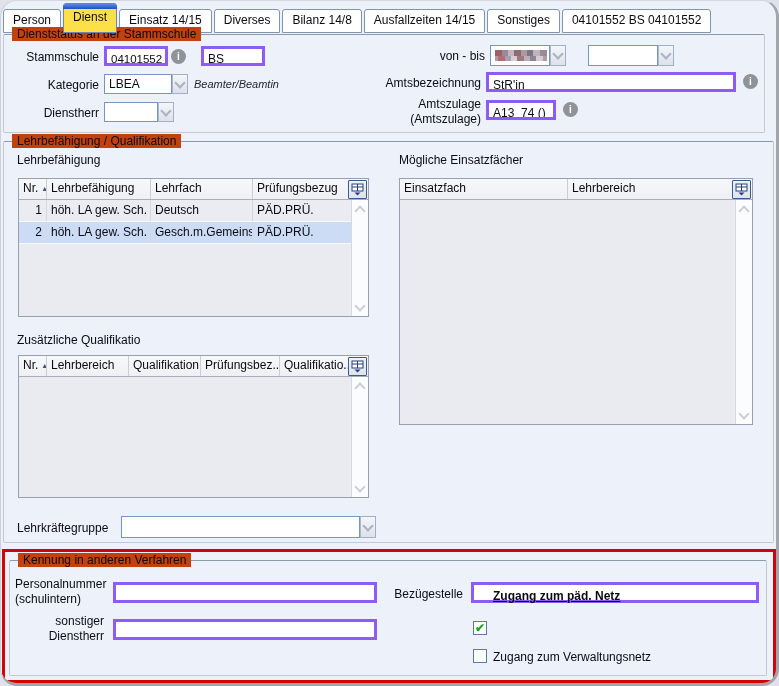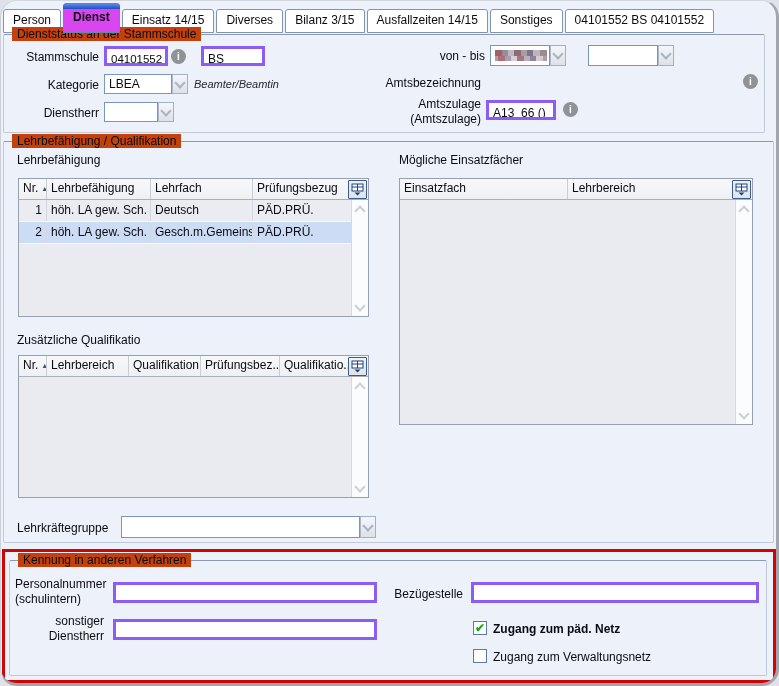--- a/index.html
+++ b/index.html
@@ -11,22 +11,22 @@
     border-right:3px solid #a2a5ab;border-bottom:3px solid #a2a5ab;
     font-size:12px;color:#0b0b12;border-radius:17px;
   }
   
   .tabbar{position:absolute;top:2px;left:2px;display:flex;align-items:flex-end;gap:2px;}
   .tab{
     background:#ffffff;border:1px solid #8094b4;border-radius:3px 3px 0 0;
     padding:0 9px;height:22px;line-height:21px;white-space:nowrap;cursor:default;
   }
   .tab.active{
-    height:26px;line-height:23px;font-weight:bold;position:relative;padding-top:2px;
-    border-color:#6d84ac;z-index:2;background:#d946ef;
+    height:26px;line-height:23px;font-weight:normal;position:relative;padding-top:2px;
+    border-color:#6d84ac;z-index:2;background:#fde047;
   }
   .tab.active::before{
     content:"";position:absolute;top:0;left:-1px;right:-1px;height:5px;
     background:linear-gradient(#5b87e8,#1d50c4);border-radius:3px 3px 0 0;
   }
   
   .group{
     position:absolute;border:1px solid #c2c9d6;border-top-color:#8d99ad;border-radius:2px;
   }
   .group>.legend{
@@ -101,21 +101,21 @@
 </head>
 <body>
 
 <div class="window">
 
   <div class="tabbar">
     <div class="tab">Person</div>
     <div class="tab active">Dienst</div>
     <div class="tab">Einsatz 14/15</div>
     <div class="tab">Diverses</div>
-    <div class="tab">Bilanz 3/15</div>
+    <div class="tab">Bilanz 14/8</div>
     <div class="tab">Ausfallzeiten 14/15</div>
     <div class="tab">Sonstiges</div>
     <div class="tab">04101552 BS 04101552</div>
   </div>
 
   <div class="group" style="left:2px;top:33px;width:760px;height:97px;">
     <span class="legend">Dienststatus an der Stammschule</span>
   </div>
 
   <div class="lbl r" style="left:0;top:49px;width:98px;">Stammschule</div>
@@ -153,25 +153,26 @@
       </div>
   </div>
   <div class="combo" style="left:587px;top:44px;width:86px;height:21px;">
     <div class="box"></div>
     <div class="arrow">
         <span class="chev"></span>
       </div>
   </div>
 
   <div class="lbl r" style="left:330px;top:75px;width:150px;">Amtsbezeichnung</div>
+  <div class="field" style="left:485px;top:71px;width:250px;height:20px;">StR'in</div>
   <div class="info" style="left:742px;top:73px;"></div>
 
   <div class="lbl r" style="left:330px;top:96px;width:150px;">Amtszulage</div>
   <div class="lbl r" style="left:330px;top:111px;width:150px;">(Amtszulage)</div>
-  <div class="field" style="left:485px;top:99px;width:70px;height:20px;">A13  66 ()</div>
+  <div class="field" style="left:485px;top:99px;width:70px;height:20px;">A13  74 ()</div>
   <div class="info" style="left:562px;top:101px;"></div>
 
   <div class="group" style="left:2px;top:140px;width:769px;height:400px;">
     <span class="legend">Lehrbefähigung / Qualifikation</span>
   </div>
 
   <div class="lbl" style="left:16px;top:152px;">Lehrbefähigung</div>
 
   <div class="tbl" style="left:17px;top:177px;width:351px;height:139px;">
     <div class="t-head">
@@ -282,18 +283,18 @@
   </div>
 
   <div class="lbl r" style="left:362px;top:586px;width:100px;">Bezügestelle</div>
   <div class="field" style="left:470px;top:581px;width:288px;height:21px;line-height:19px;"></div>
 
   <div class="lbl r" style="left:13px;top:613px;width:90px;">sonstiger</div>
   <div class="lbl r" style="left:13px;top:628px;width:90px;">Dienstherr</div>
   <div class="field" style="left:112px;top:618px;width:264px;height:21px;line-height:19px;"></div>
 
   <div class="checkbox checked" style="left:472px;top:620px;"></div>
-  <div class="cb-lbl" style="left:492px;top:621px;font-weight:bold;">Zugang zum päd. Netz</div>
+  <div class="cb-lbl" style="left:492px;top:588px;font-weight:bold;text-decoration:underline;">Zugang zum päd. Netz</div>
 
   <div class="checkbox" style="left:472px;top:648px;"></div>
   <div class="cb-lbl" style="left:492px;top:649px;">Zugang zum Verwaltungsnetz</div>
 
 </div>
 
 </body></html>

